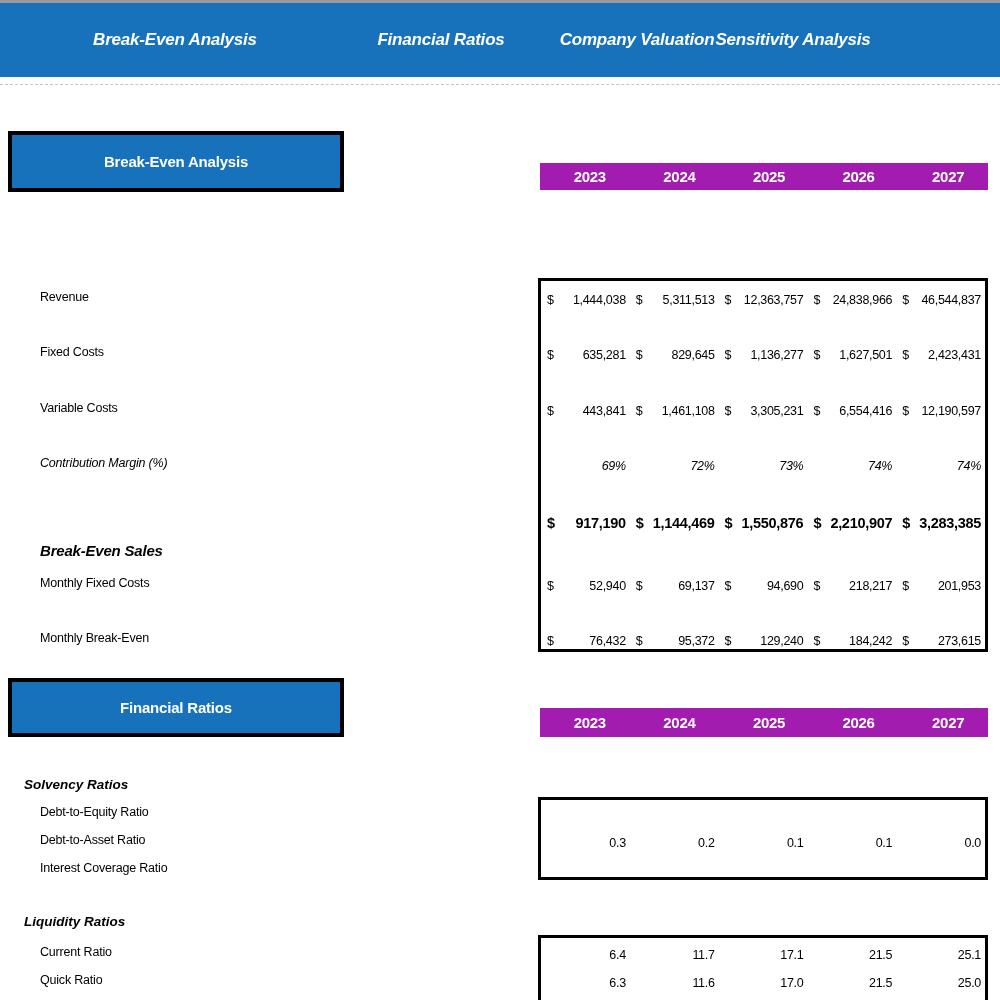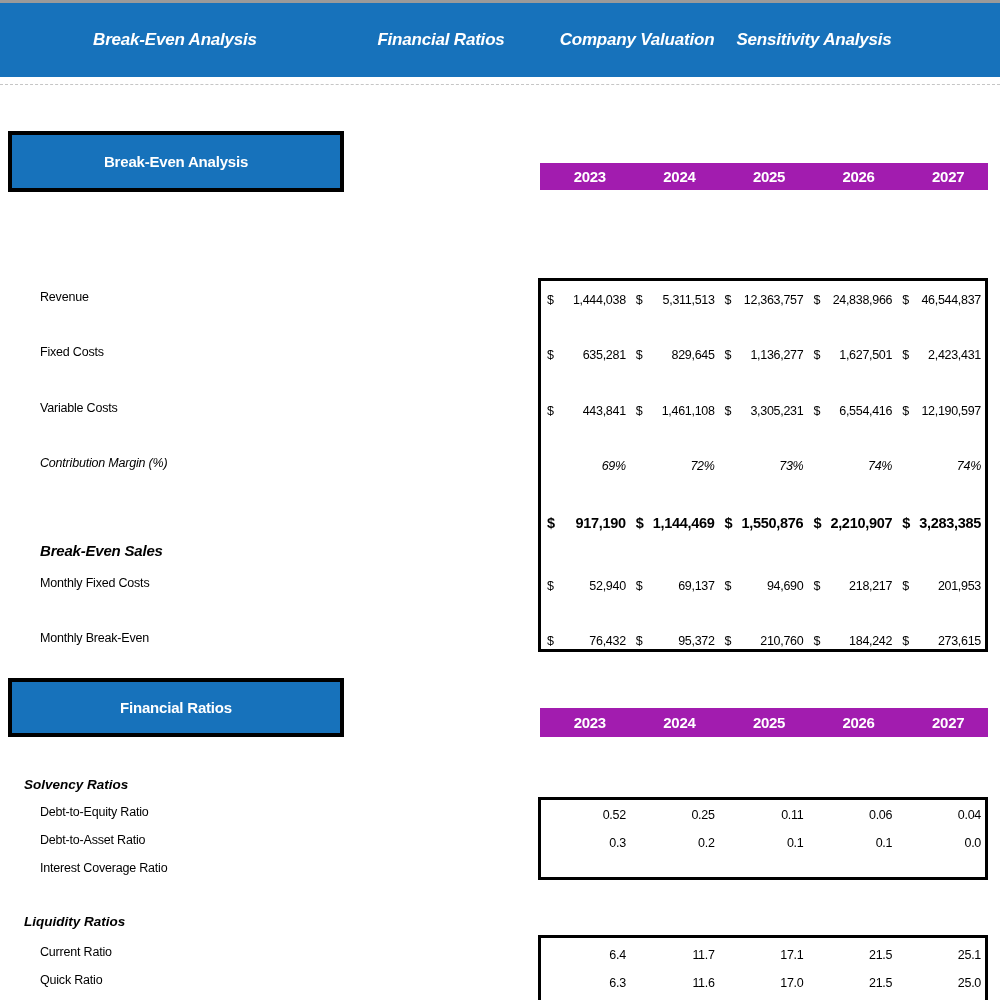--- a/index.html
+++ b/index.html
@@ -68,21 +68,21 @@
   }
 </style>
 </head>
 <body>
 
 <div class="abs top-strip"></div>
 <div class="abs navbar">
   <span class="nav-item" style="left:175px">Break-Even Analysis</span>
   <span class="nav-item" style="left:441px">Financial Ratios</span>
   <span class="nav-item" style="left:637px">Company Valuation</span>
-  <span class="nav-item" style="left:814px">Sensitivity Analysis</span>
+  <span class="nav-item" style="left:793px">Sensitivity Analysis</span>
 </div>
 <div class="abs page-break"></div>
 
 <div class="abs section-btn" id="btn-break-even">Break-Even Analysis</div>
 <div class="abs section-btn" id="btn-fin-ratios">Financial Ratios</div>
 
 <div class="abs year-bar" id="year-bar-1">
   <div class="year-cell">2023</div>
   <div class="year-cell">2024</div>
   <div class="year-cell">2025</div>
@@ -230,21 +230,21 @@
     <div class="t-cell">
         <span class="cur">$</span>
         <span class="val">76,432</span>
       </div>
     <div class="t-cell">
         <span class="cur">$</span>
         <span class="val">95,372</span>
       </div>
     <div class="t-cell">
         <span class="cur">$</span>
-        <span class="val">210,760</span>
+        <span class="val">129,240</span>
       </div>
     <div class="t-cell">
         <span class="cur">$</span>
         <span class="val">184,242</span>
       </div>
     <div class="t-cell">
         <span class="cur">$</span>
         <span class="val">273,615</span>
       </div>
   </div>
@@ -257,37 +257,20 @@
   <div class="year-cell">2026</div>
   <div class="year-cell">2027</div>
 </div>
 
 <div class="group-heading" style="top:776px">Solvency Ratios</div>
 <div class="row-label" style="top:802px">Debt-to-Equity Ratio</div>
 <div class="row-label" style="top:830px">Debt-to-Asset Ratio</div>
 <div class="row-label" style="top:858px">Interest Coverage Ratio</div>
 
 <div class="data-table" id="table-solvency">
-  <div class="t-row" style="top:5px">
-    <div class="t-cell">
-        <span class="val">0.52</span>
-      </div>
-    <div class="t-cell">
-        <span class="val">0.25</span>
-      </div>
-    <div class="t-cell">
-        <span class="val">0.11</span>
-      </div>
-    <div class="t-cell">
-        <span class="val">0.06</span>
-      </div>
-    <div class="t-cell">
-        <span class="val">0.04</span>
-      </div>
-  </div>
   <div class="t-row" style="top:33px">
     <div class="t-cell">
         <span class="val">0.3</span>
       </div>
     <div class="t-cell">
         <span class="val">0.2</span>
       </div>
     <div class="t-cell">
         <span class="val">0.1</span>
       </div>

